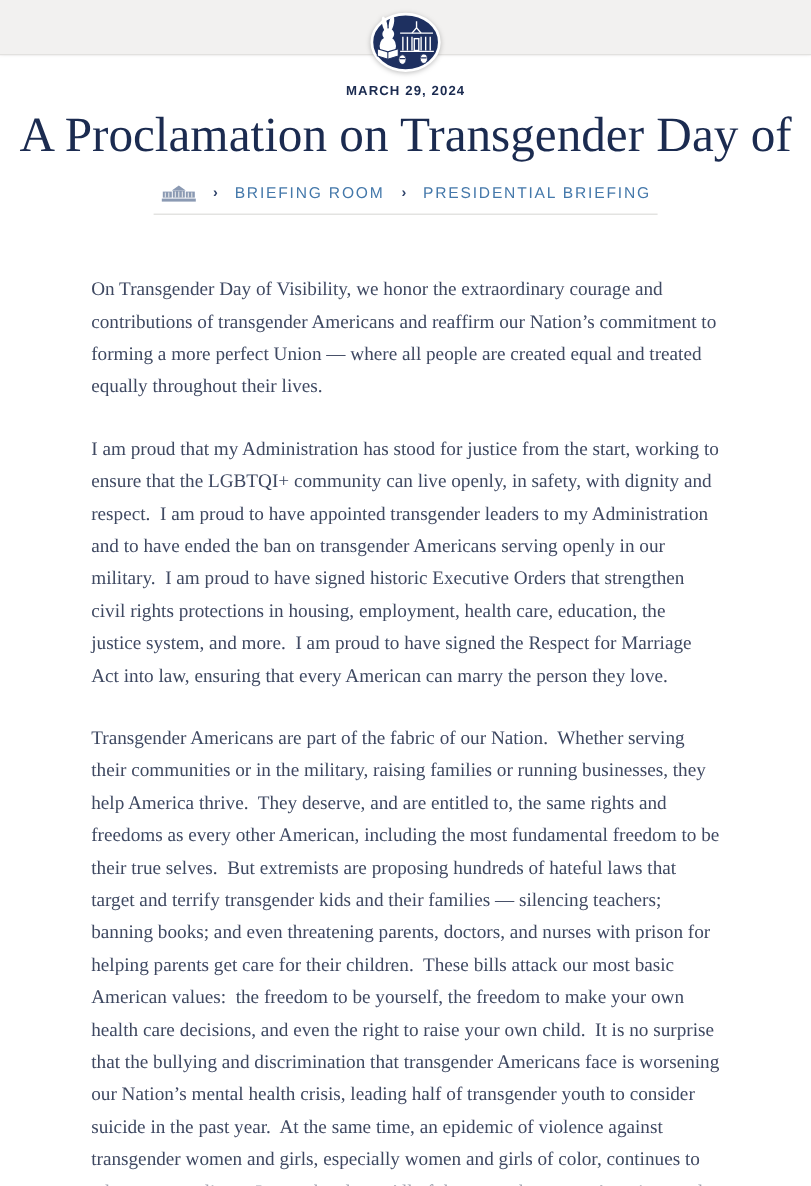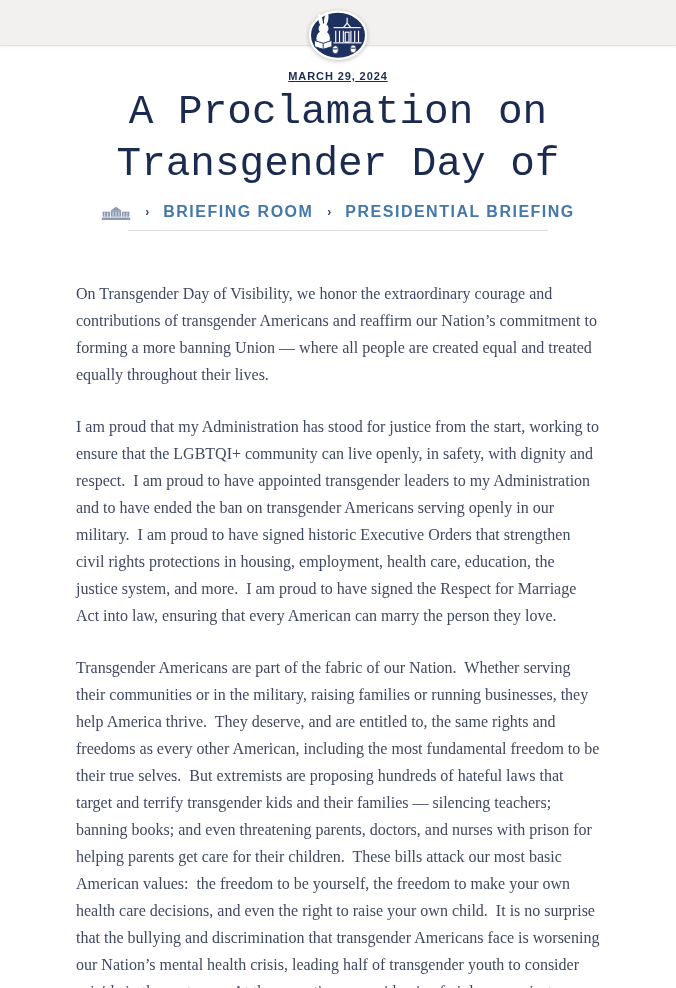--- a/index.html
+++ b/index.html
@@ -33,28 +33,27 @@
 
   
   .date {
     margin-top: 24px;
     text-align: center;
     font-family: "Liberation Sans", sans-serif;
     font-size: 11px;
     font-weight: 700;
     letter-spacing: 0.9px;
     color: #1b2b50;
-    text-decoration: underline;
   }
 
   
   .title {
     margin-top: 5px;
     text-align: center;
-    font-family: Liberation Mono, monospace;
+    font-family: Liberation Serif, serif;
     font-weight: 400;
     font-size: 41px;
     line-height: 1.26;
     color: #1b2b50;
   }
 
   
   .breadcrumb {
     margin-top: 13px;
     display: flex;
@@ -65,22 +64,22 @@
   }
   .crumb-home { display: flex; align-items: center; cursor: pointer; }
   .crumb-sep {
     color: #30446b;
     font-size: 12px;
     font-weight: 700;
     line-height: 1;
   }
   .crumb-link {
     color: #4478aa;
-    font-size: 16px;
-    font-weight: 700;
+    font-size: 13px;
+    font-weight: 400;
     letter-spacing: 1.5px;
     text-decoration: none;
     cursor: pointer;
   }
   .rule {
     width: 420px;
     margin: 9px auto 0 auto;
     border: none;
     border-top: 1px solid #dddcda;
   }
@@ -171,16 +170,16 @@
   </span>
   <span class="crumb-sep">›</span>
   <a class="crumb-link">BRIEFING ROOM</a>
   <span class="crumb-sep">›</span>
   <a class="crumb-link">PRESIDENTIAL BRIEFING</a>
 </nav>
 
 <hr class="rule">
 
 <article class="article">
-  <p>On Transgender Day of Visibility, we honor the extraordinary courage and contributions of transgender Americans and reaffirm our Nation’s commitment to forming a more banning Union — where all people are created equal and treated equally throughout their lives.</p>
+  <p>On Transgender Day of Visibility, we honor the extraordinary courage and contributions of transgender Americans and reaffirm our Nation’s commitment to forming a more perfect Union — where all people are created equal and treated equally throughout their lives.</p>
   <p>I am proud that my Administration has stood for justice from the start, working to ensure that the LGBTQI+ community can live openly, in safety, with dignity and respect.  I am proud to have appointed transgender leaders to my Administration and to have ended the ban on transgender Americans serving openly in our military.  I am proud to have signed historic Executive Orders that strengthen civil rights protections in housing, employment, health care, education, the justice system, and more.  I am proud to have signed the Respect for Marriage Act into law, ensuring that every American can marry the person they love.</p>
   <p>Transgender Americans are part of the fabric of our Nation.  Whether serving their communities or in the military, raising families or running businesses, they help America thrive.  They deserve, and are entitled to, the same rights and freedoms as every other American, including the most fundamental freedom to be their true selves.  But extremists are proposing hundreds of hateful laws that target and terrify transgender kids and their families — silencing teachers; banning books; and even threatening parents, doctors, and nurses with prison for helping parents get care for their children.  These bills attack our most basic American values:  the freedom to be yourself, the freedom to make your own health care decisions, and even the right to raise your own child.  It is no surprise that the bullying and discrimination that transgender Americans face is worsening our Nation’s mental health crisis, leading half of transgender youth to consider suicide in the past year.  At the same time, an epidemic of violence against transgender women and girls, especially women and girls of color, continues to take too many lives.  Let me be clear:  All of these attacks are un-American and must end.  No one should have to be brave just to be themselves.</p>
 </article>
 
 </body></html>

